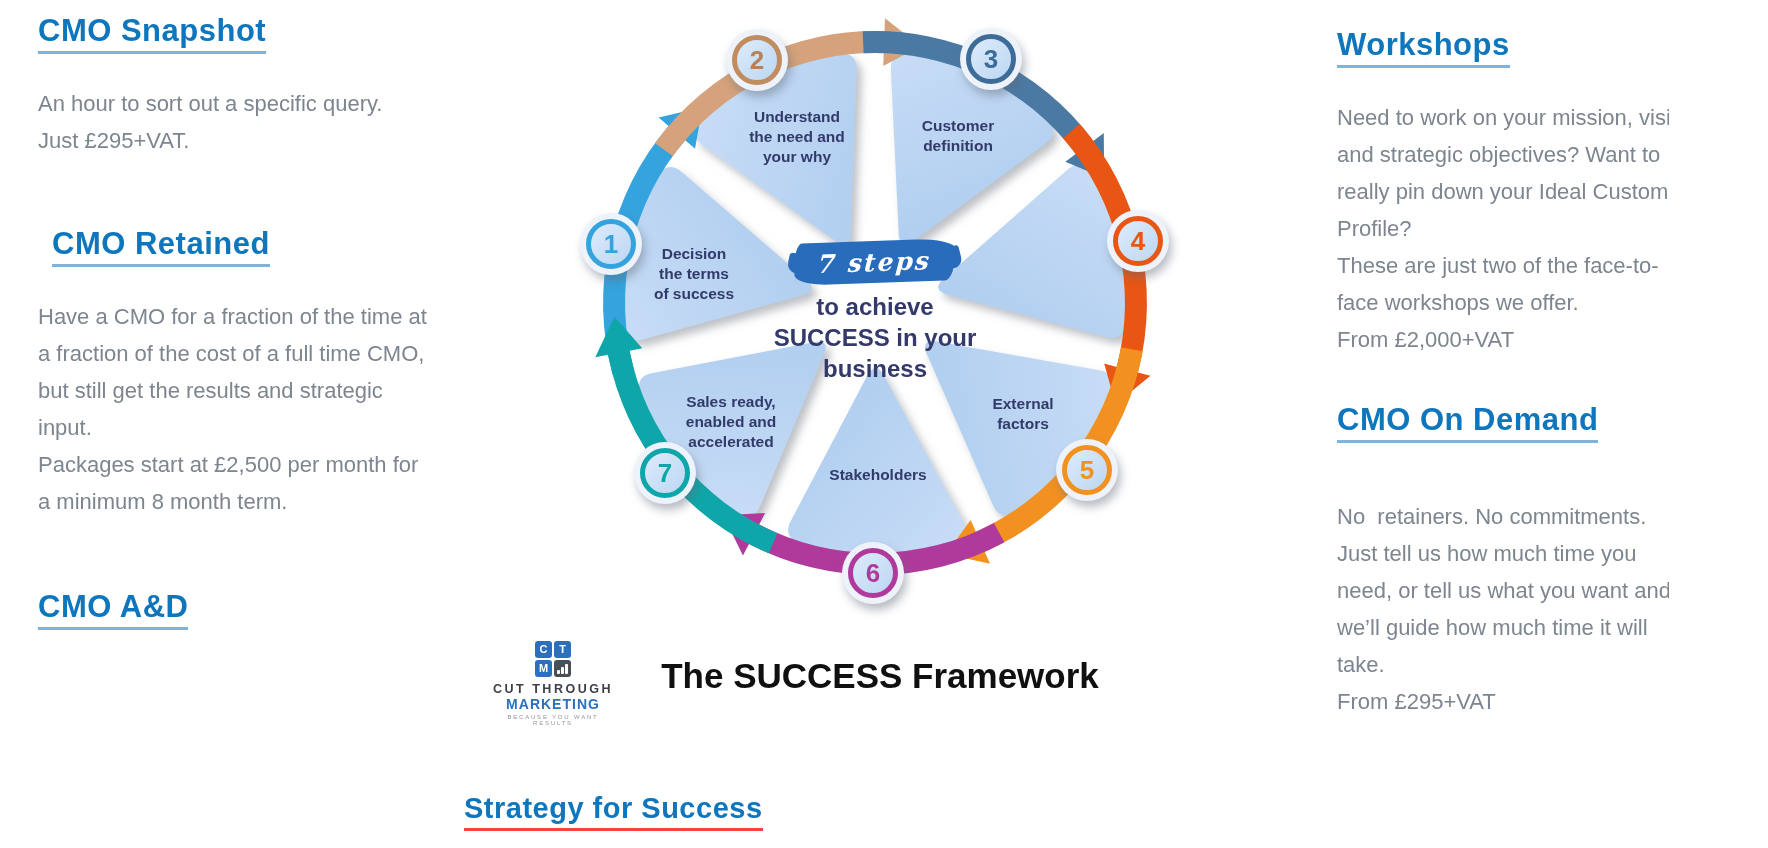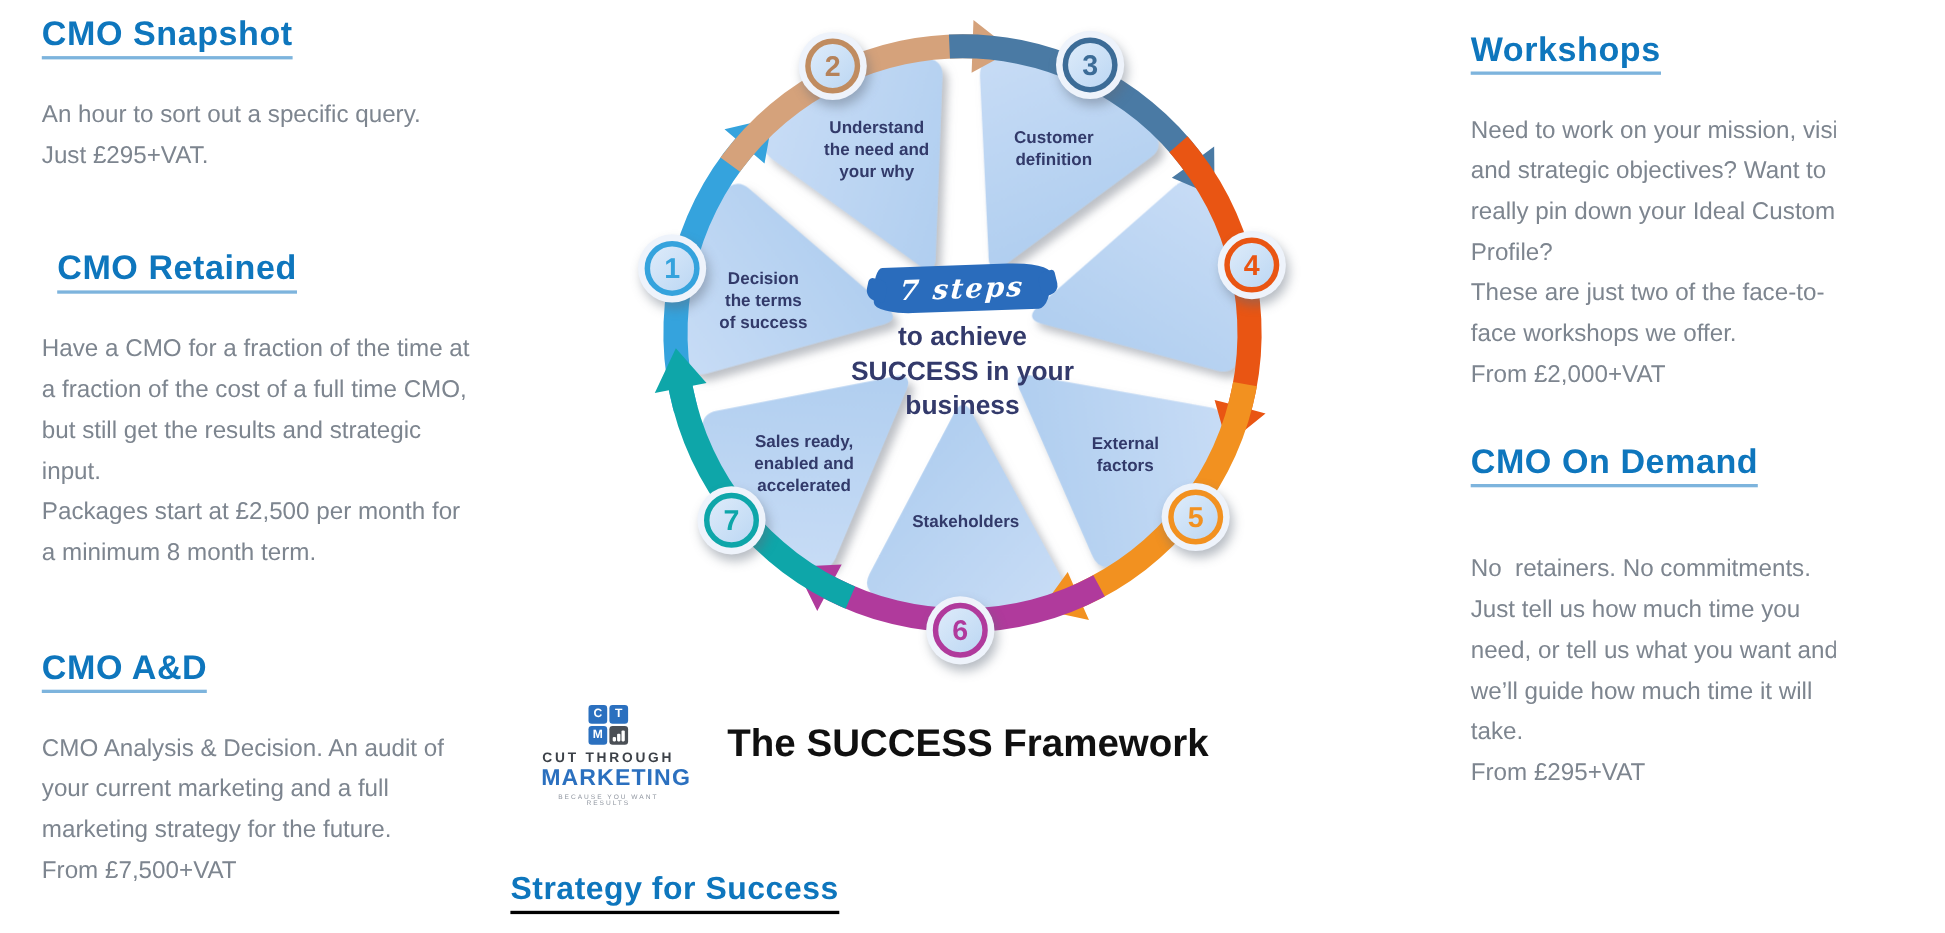--- a/index.html
+++ b/index.html
@@ -36,27 +36,27 @@
          font-weight:bold;color:#333a6b;line-height:31px;white-space:pre-line;}
   
   .logo{position:absolute;left:492px;top:639px;width:122px;text-align:center;}
   .logo-grid{display:inline-grid;grid-template-columns:17px 17px;grid-gap:2px;}
   .logo-sq{width:17px;height:17px;border-radius:3px;background:#2b70bf;color:#fff;font-size:11px;
            font-weight:bold;display:flex;align-items:center;justify-content:center;}
   .logo-sq.dark{background:#4a4f55;}
   .bars{display:flex;align-items:flex-end;gap:1px;height:11px;}
   .bars i{display:block;width:3px;background:#fff;border-radius:1px;}
   .logo-line1{margin-top:5px;font-size:12.5px;color:#3c4148;letter-spacing:2.5px;font-weight:bold;}
-  .logo-line2{font-size:21px;color:#2b70bf;font-weight:bold;letter-spacing:1px;}
+  .logo-line2{font-size:14px;color:#2b70bf;font-weight:bold;letter-spacing:1px;}
   .logo-tag{font-size:6px;color:#9096a0;letter-spacing:1.8px;margin-top:2px;}
   
   .framework-title{position:absolute;left:640px;top:656px;width:480px;text-align:center;
         font-size:35px;font-weight:700;color:#101010;}
   .strategy-link{position:absolute;left:464px;top:792px;font-size:29px;font-weight:bold;
-        color:#0e76bd;text-decoration:none;border-bottom:3px solid #000000;padding-bottom:3px;
+        color:#0e76bd;text-decoration:none;border-bottom:3px solid #ef4444;padding-bottom:3px;
         letter-spacing:.5px;cursor:pointer;}
 </style>
 </head>
 <body>
 
 <div class="page">
 
   <h2 class="col-heading" style="left:38px;top:13px;">
     <a>CMO Snapshot</a></h2>
   <p class="col-body" style="left:38px;top:85px;width:460px;">An hour to sort out a specific query.
@@ -66,24 +66,20 @@
     <a>CMO Retained</a></h2>
   <p class="col-body" style="left:38px;top:298px;width:470px;">Have a CMO for a fraction of the time at
 a fraction of the cost of a full time CMO,
 but still get the results and strategic
 input.
 Packages start at £2,500 per month for
 a minimum 8 month term.</p>
 
   <h2 class="col-heading" style="left:38px;top:589px;">
     <a>CMO A&amp;D</a></h2>
-  <p class="col-body" style="left:38px;top:661px;width:460px;">CMO Analysis &amp; Decision. An audit of
-your current marketing and a full
-marketing strategy for the future.
-From £7,500+VAT</p>
 
   <h2 class="col-heading" style="left:1337px;top:27px;">
     <a>Workshops</a></h2>
   <p class="col-body" style="left:1337px;top:99px;width:400px;">Need to work on your mission, vision
 and strategic objectives? Want to
 really pin down your Ideal Customer
 Profile?
 These are just two of the face-to-
 face workshops we offer.
 From £2,000+VAT</p>

